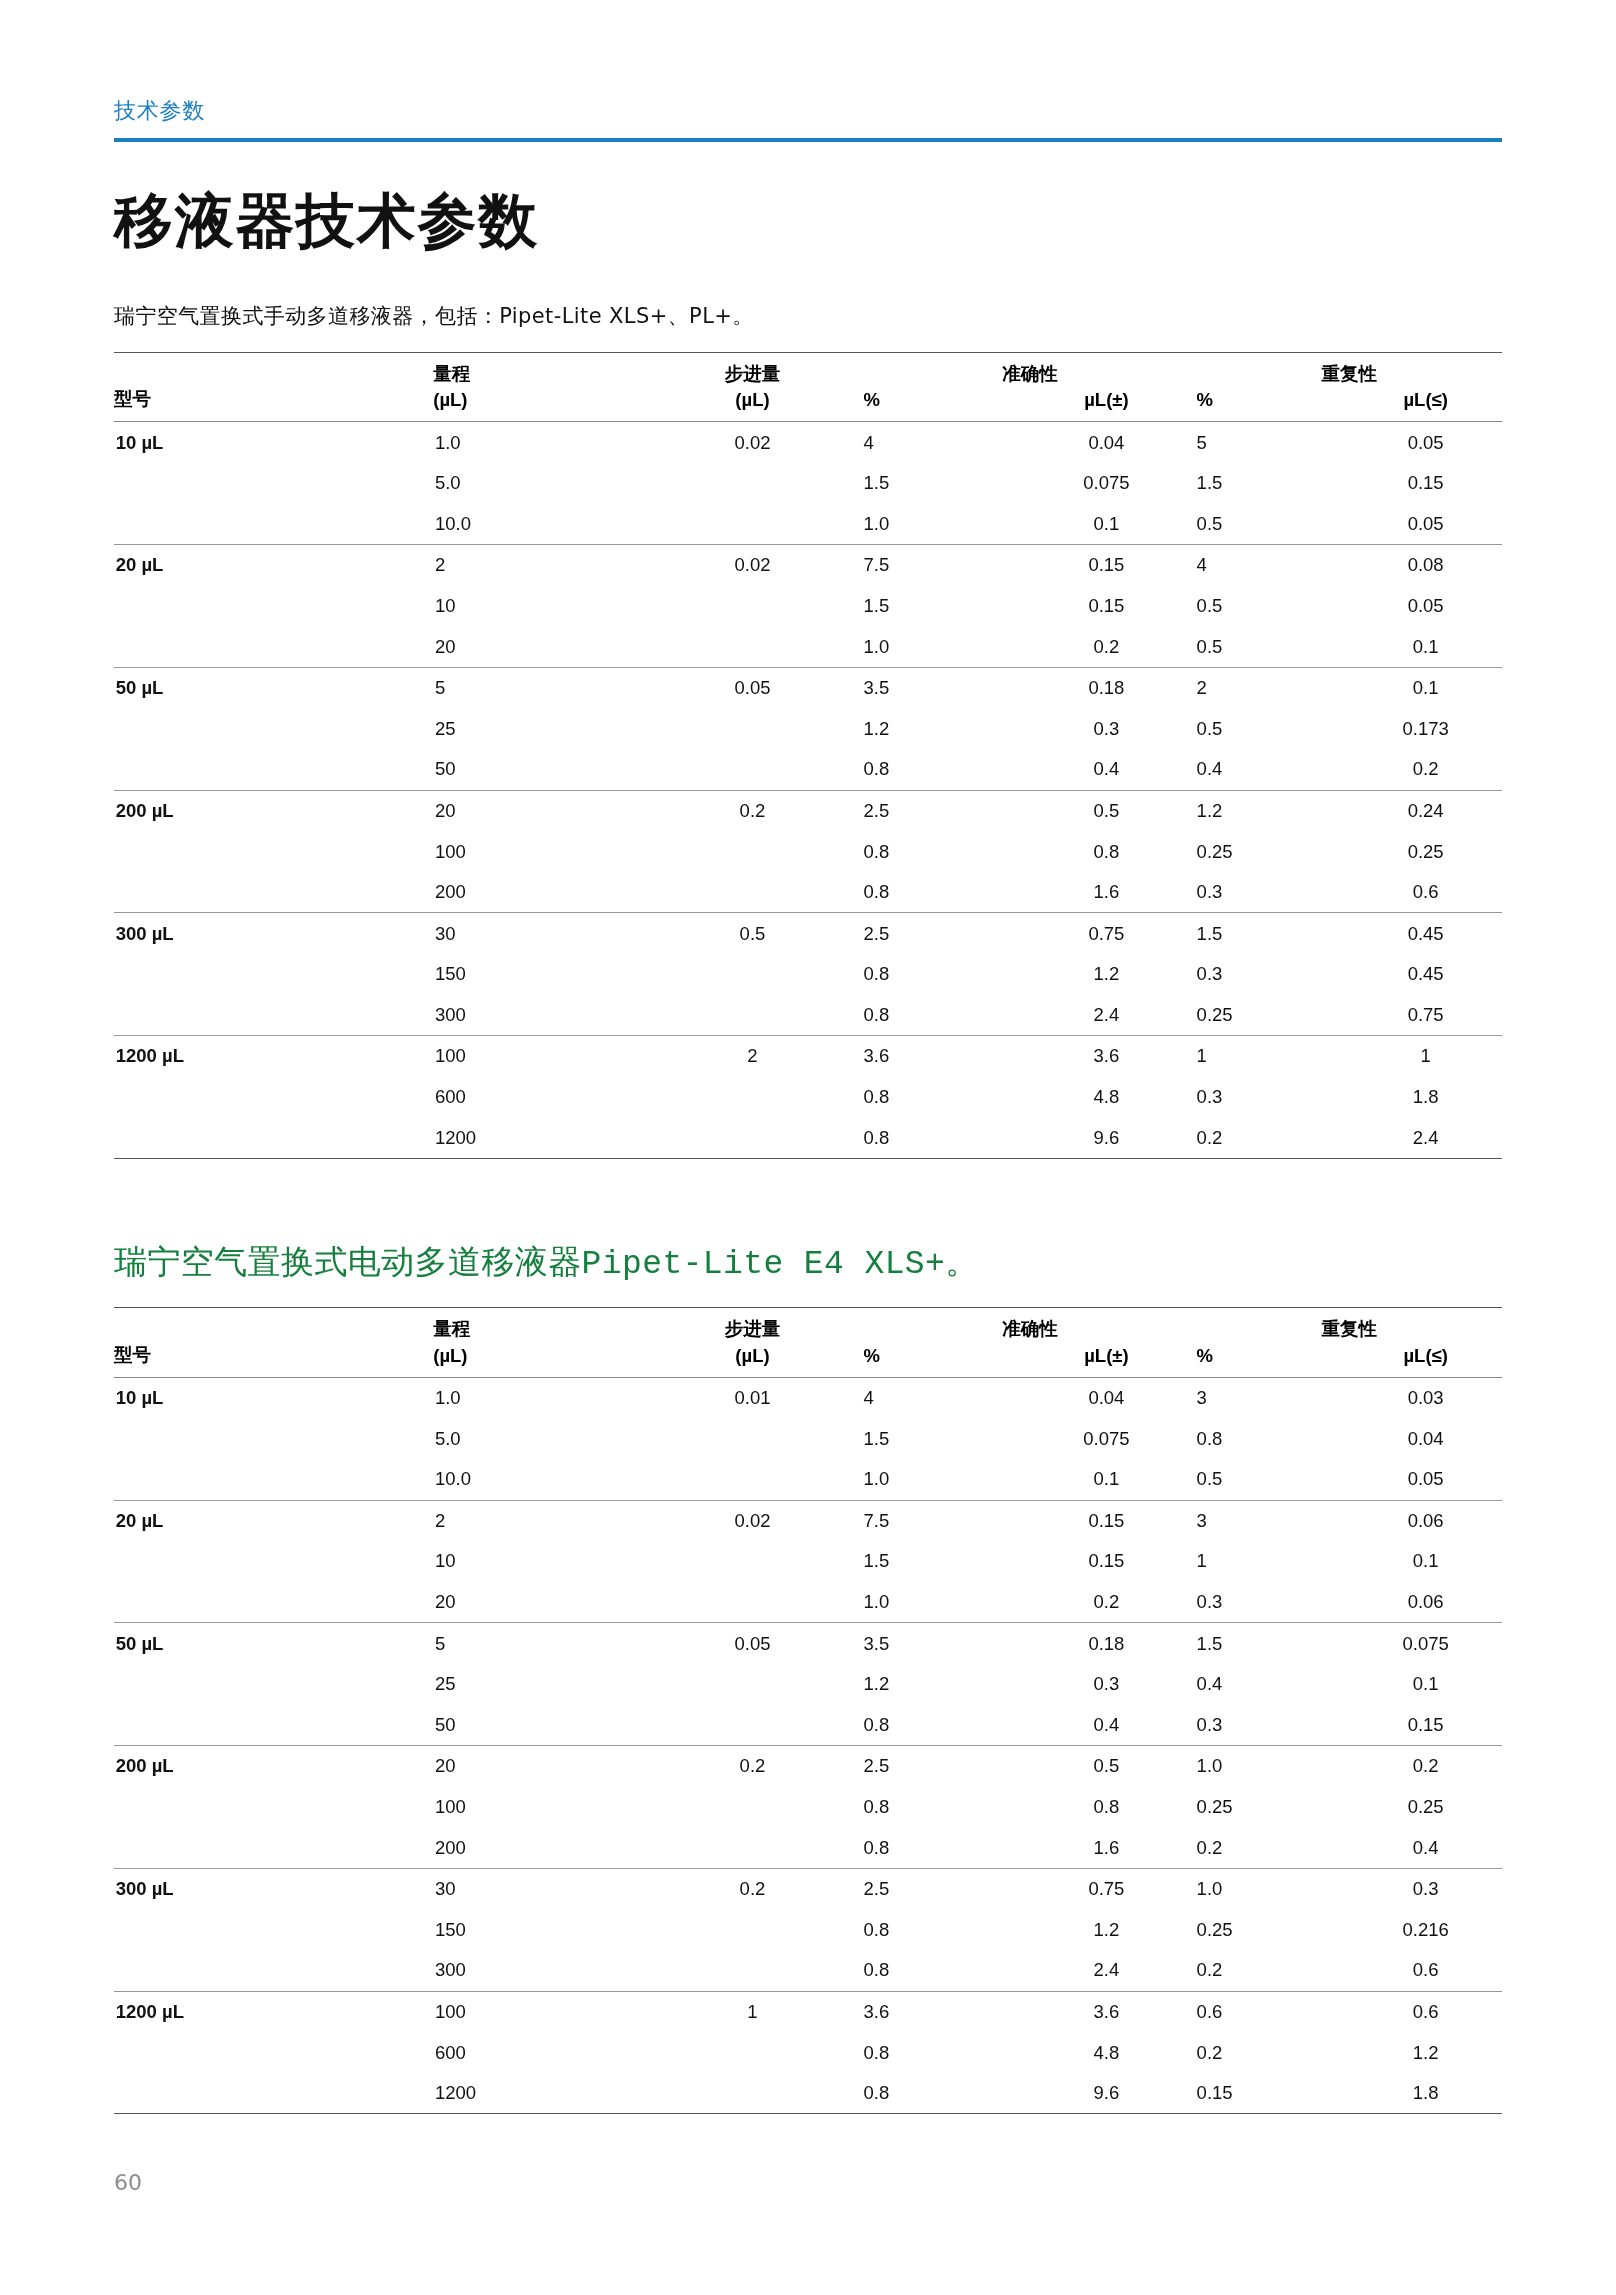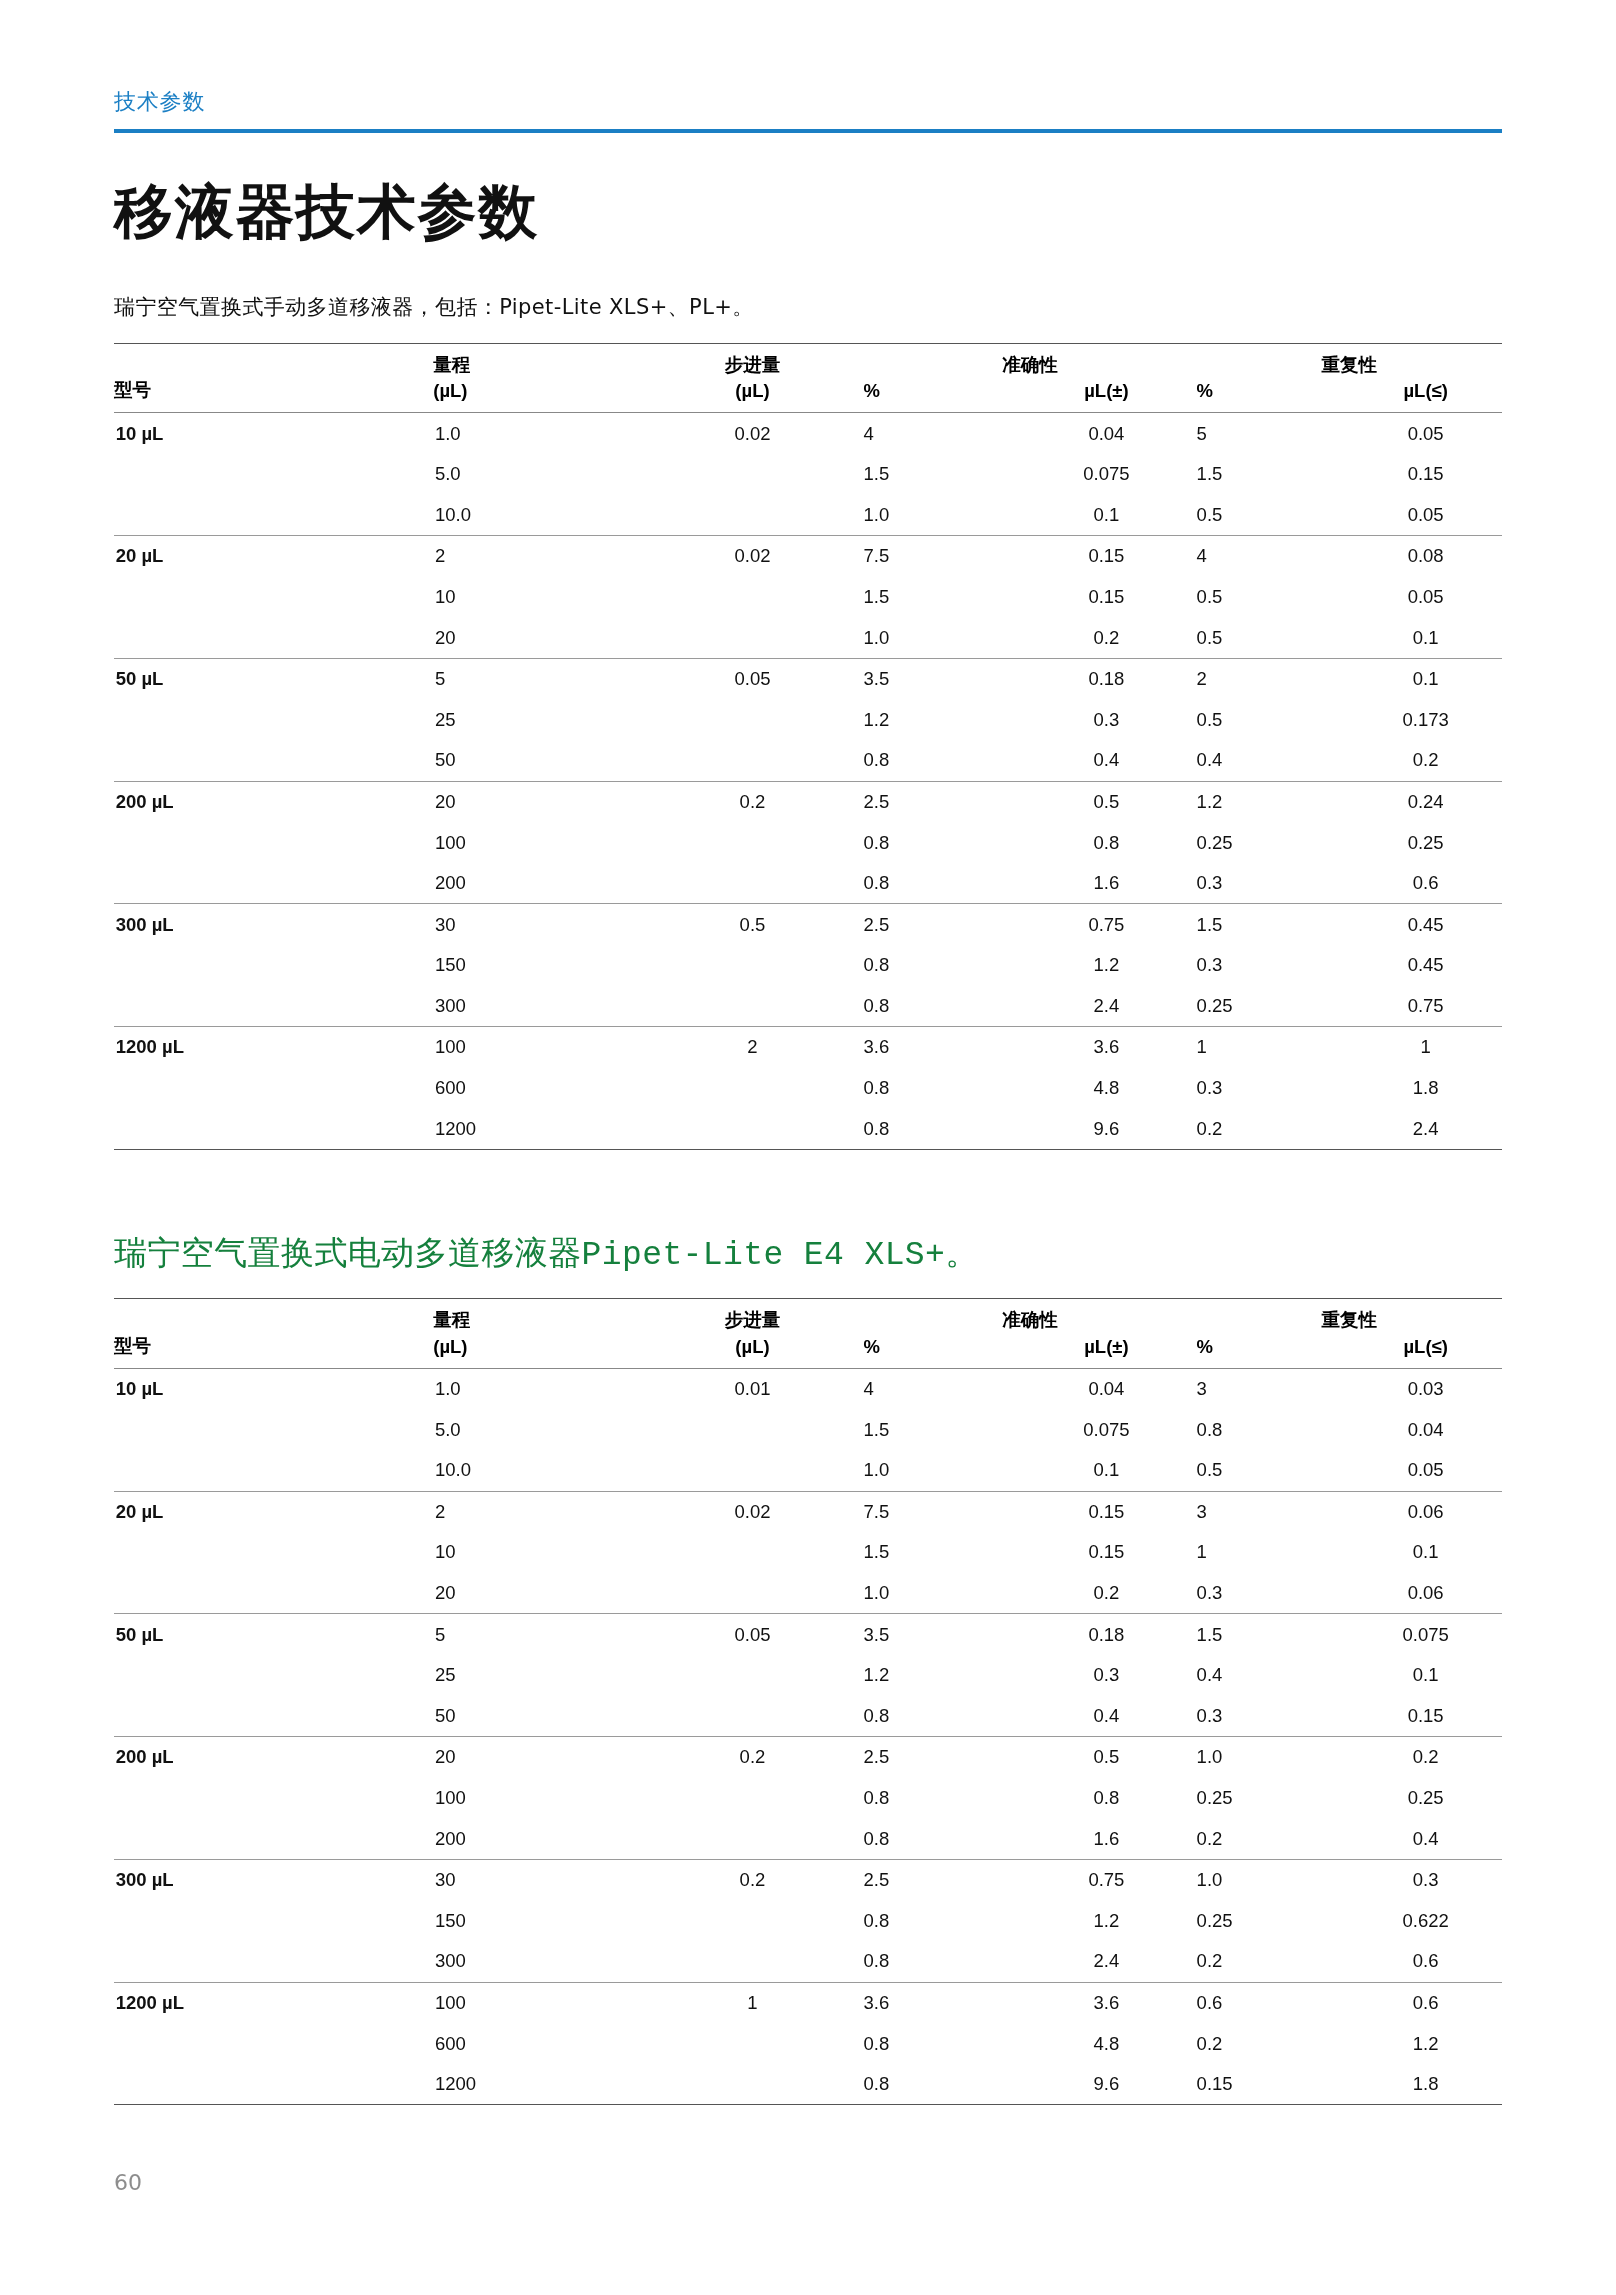--- a/index.html
+++ b/index.html
@@ -13,21 +13,21 @@
     font-family: "Liberation Sans", sans-serif;
     color: #000000;
     position: relative;
     overflow: hidden;
   }
   .page {
     position: relative;
     width: 1616px;
     height: 2295px;
     box-sizing: border-box;
-    padding: 7px 114px;
+    padding: 16px 114px;
     border-radius: 13px;
   }
   .eyebrow {
     padding-top: 80px;
     font-size: 22px;
     color: #1b7fc4;
     letter-spacing: 0.8px;
     font-family: "DejaVu Sans", sans-serif;
   }
   .rule {
@@ -482,21 +482,21 @@
         <td class="c-left">1.0</td>
         <td class="c-center">0.3</td>
       </tr>
       <tr>
         <td></td>
         <td class="pad-l">150</td>
         <td></td>
         <td class="c-left">0.8</td>
         <td class="c-center">1.2</td>
         <td class="c-left">0.25</td>
-        <td class="c-center">0.622</td>
+        <td class="c-center">0.216</td>
       </tr>
       <tr>
         <td></td>
         <td class="pad-l">300</td>
         <td></td>
         <td class="c-left">0.8</td>
         <td class="c-center">2.4</td>
         <td class="c-left">0.2</td>
         <td class="c-center">0.6</td>
       </tr>

